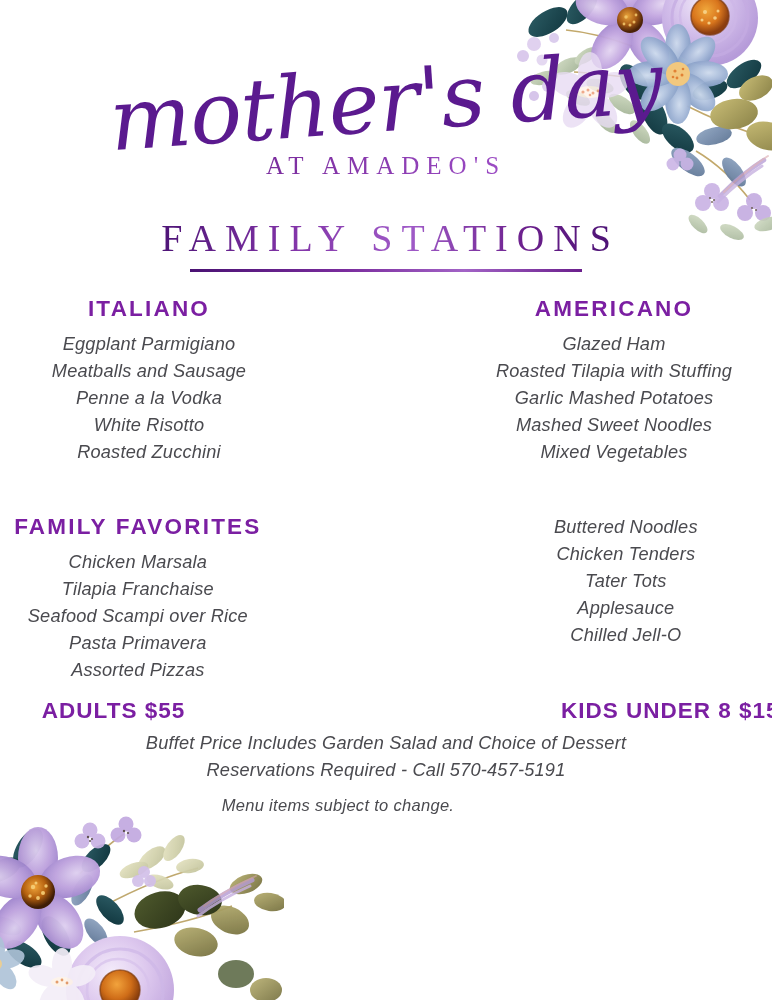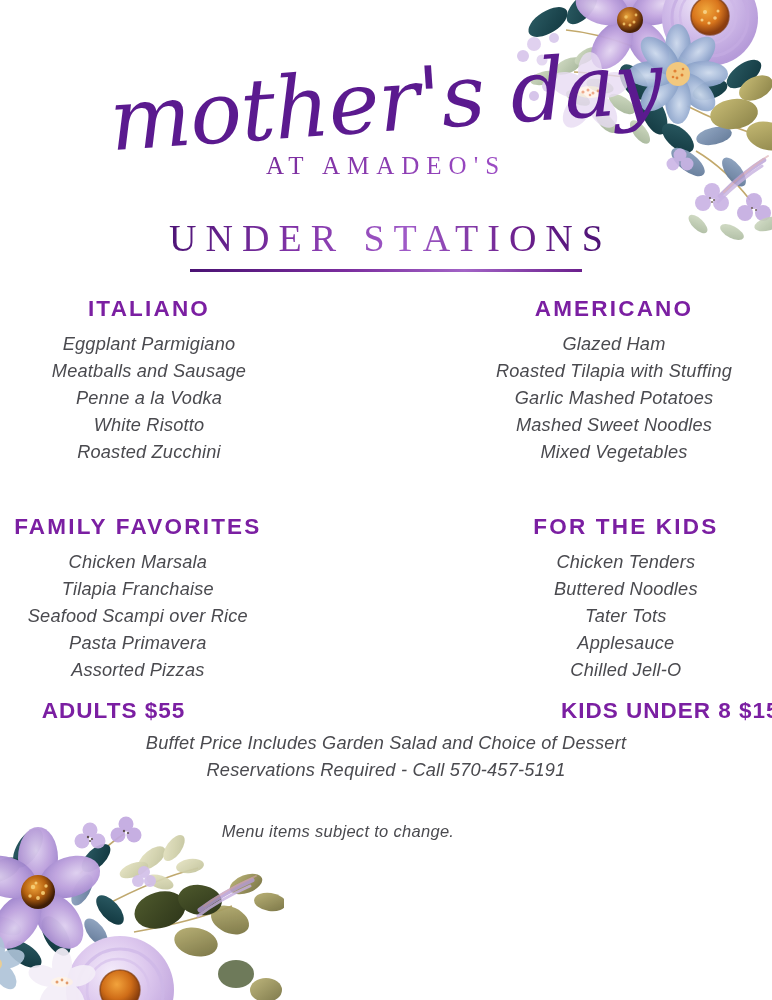--- a/index.html
+++ b/index.html
@@ -100,21 +100,21 @@
     margin-left:21px;
   }
   .notes { position:absolute; top:730px; left:0; width:772px; text-align:center; }
   .note-line {
     font-style:italic;
     font-size:18.2px;
     line-height:27px;
     color:#4a4a4f;
     letter-spacing:0.2px;
   }
-  .disclaimer { position:absolute; top:822px; left:0; width:676px; text-align:center; }
+  .disclaimer { position:absolute; top:796px; left:0; width:676px; text-align:center; }
   .disclaimer-text {
     font-style:italic;
     font-size:16.5px;
     color:#4a4a4f;
     letter-spacing:0.3px;
   }
 </style>
 </head>
 <body>
 
@@ -516,21 +516,21 @@
       </g>
     </svg>
   </div>
 
   <div class="title-wrap">
     <div class="script-title">mother's day</div>
     <div class="subtitle">AT AMADEO'S</div>
   </div>
 
   <div class="stations-head">
-    <div class="stations-title">UNDER STATIONS</div>
+    <div class="stations-title">FAMILY STATIONS</div>
     <div class="stations-rule"></div>
   </div>
 
   <div class="sections">
 
     <div class="srow">
       <div class="scol left">
         <div class="sec-title">ITALIANO</div>
         <div class="sec-item">Eggplant Parmigiano</div>
         <div class="sec-item">Meatballs and Sausage</div>
@@ -551,23 +551,22 @@
     <div class="srow">
       <div class="scol left">
         <div class="sec-title">FAMILY FAVORITES</div>
         <div class="sec-item">Chicken Marsala</div>
         <div class="sec-item">Tilapia Franchaise</div>
         <div class="sec-item">Seafood Scampi over Rice</div>
         <div class="sec-item">Pasta Primavera</div>
         <div class="sec-item">Assorted Pizzas</div>
       </div>
       <div class="scol right">
-        <div class="sec-title">FOR THE KIDS</div>
+        <div class="sec-item">Buttered Noodles</div>
         <div class="sec-item">Chicken Tenders</div>
-        <div class="sec-item">Buttered Noodles</div>
         <div class="sec-item">Tater Tots</div>
         <div class="sec-item">Applesauce</div>
         <div class="sec-item">Chilled Jell-O</div>
       </div>
     </div>
 
   </div>
 
   <div class="pricing">
     <div class="price-col left">

